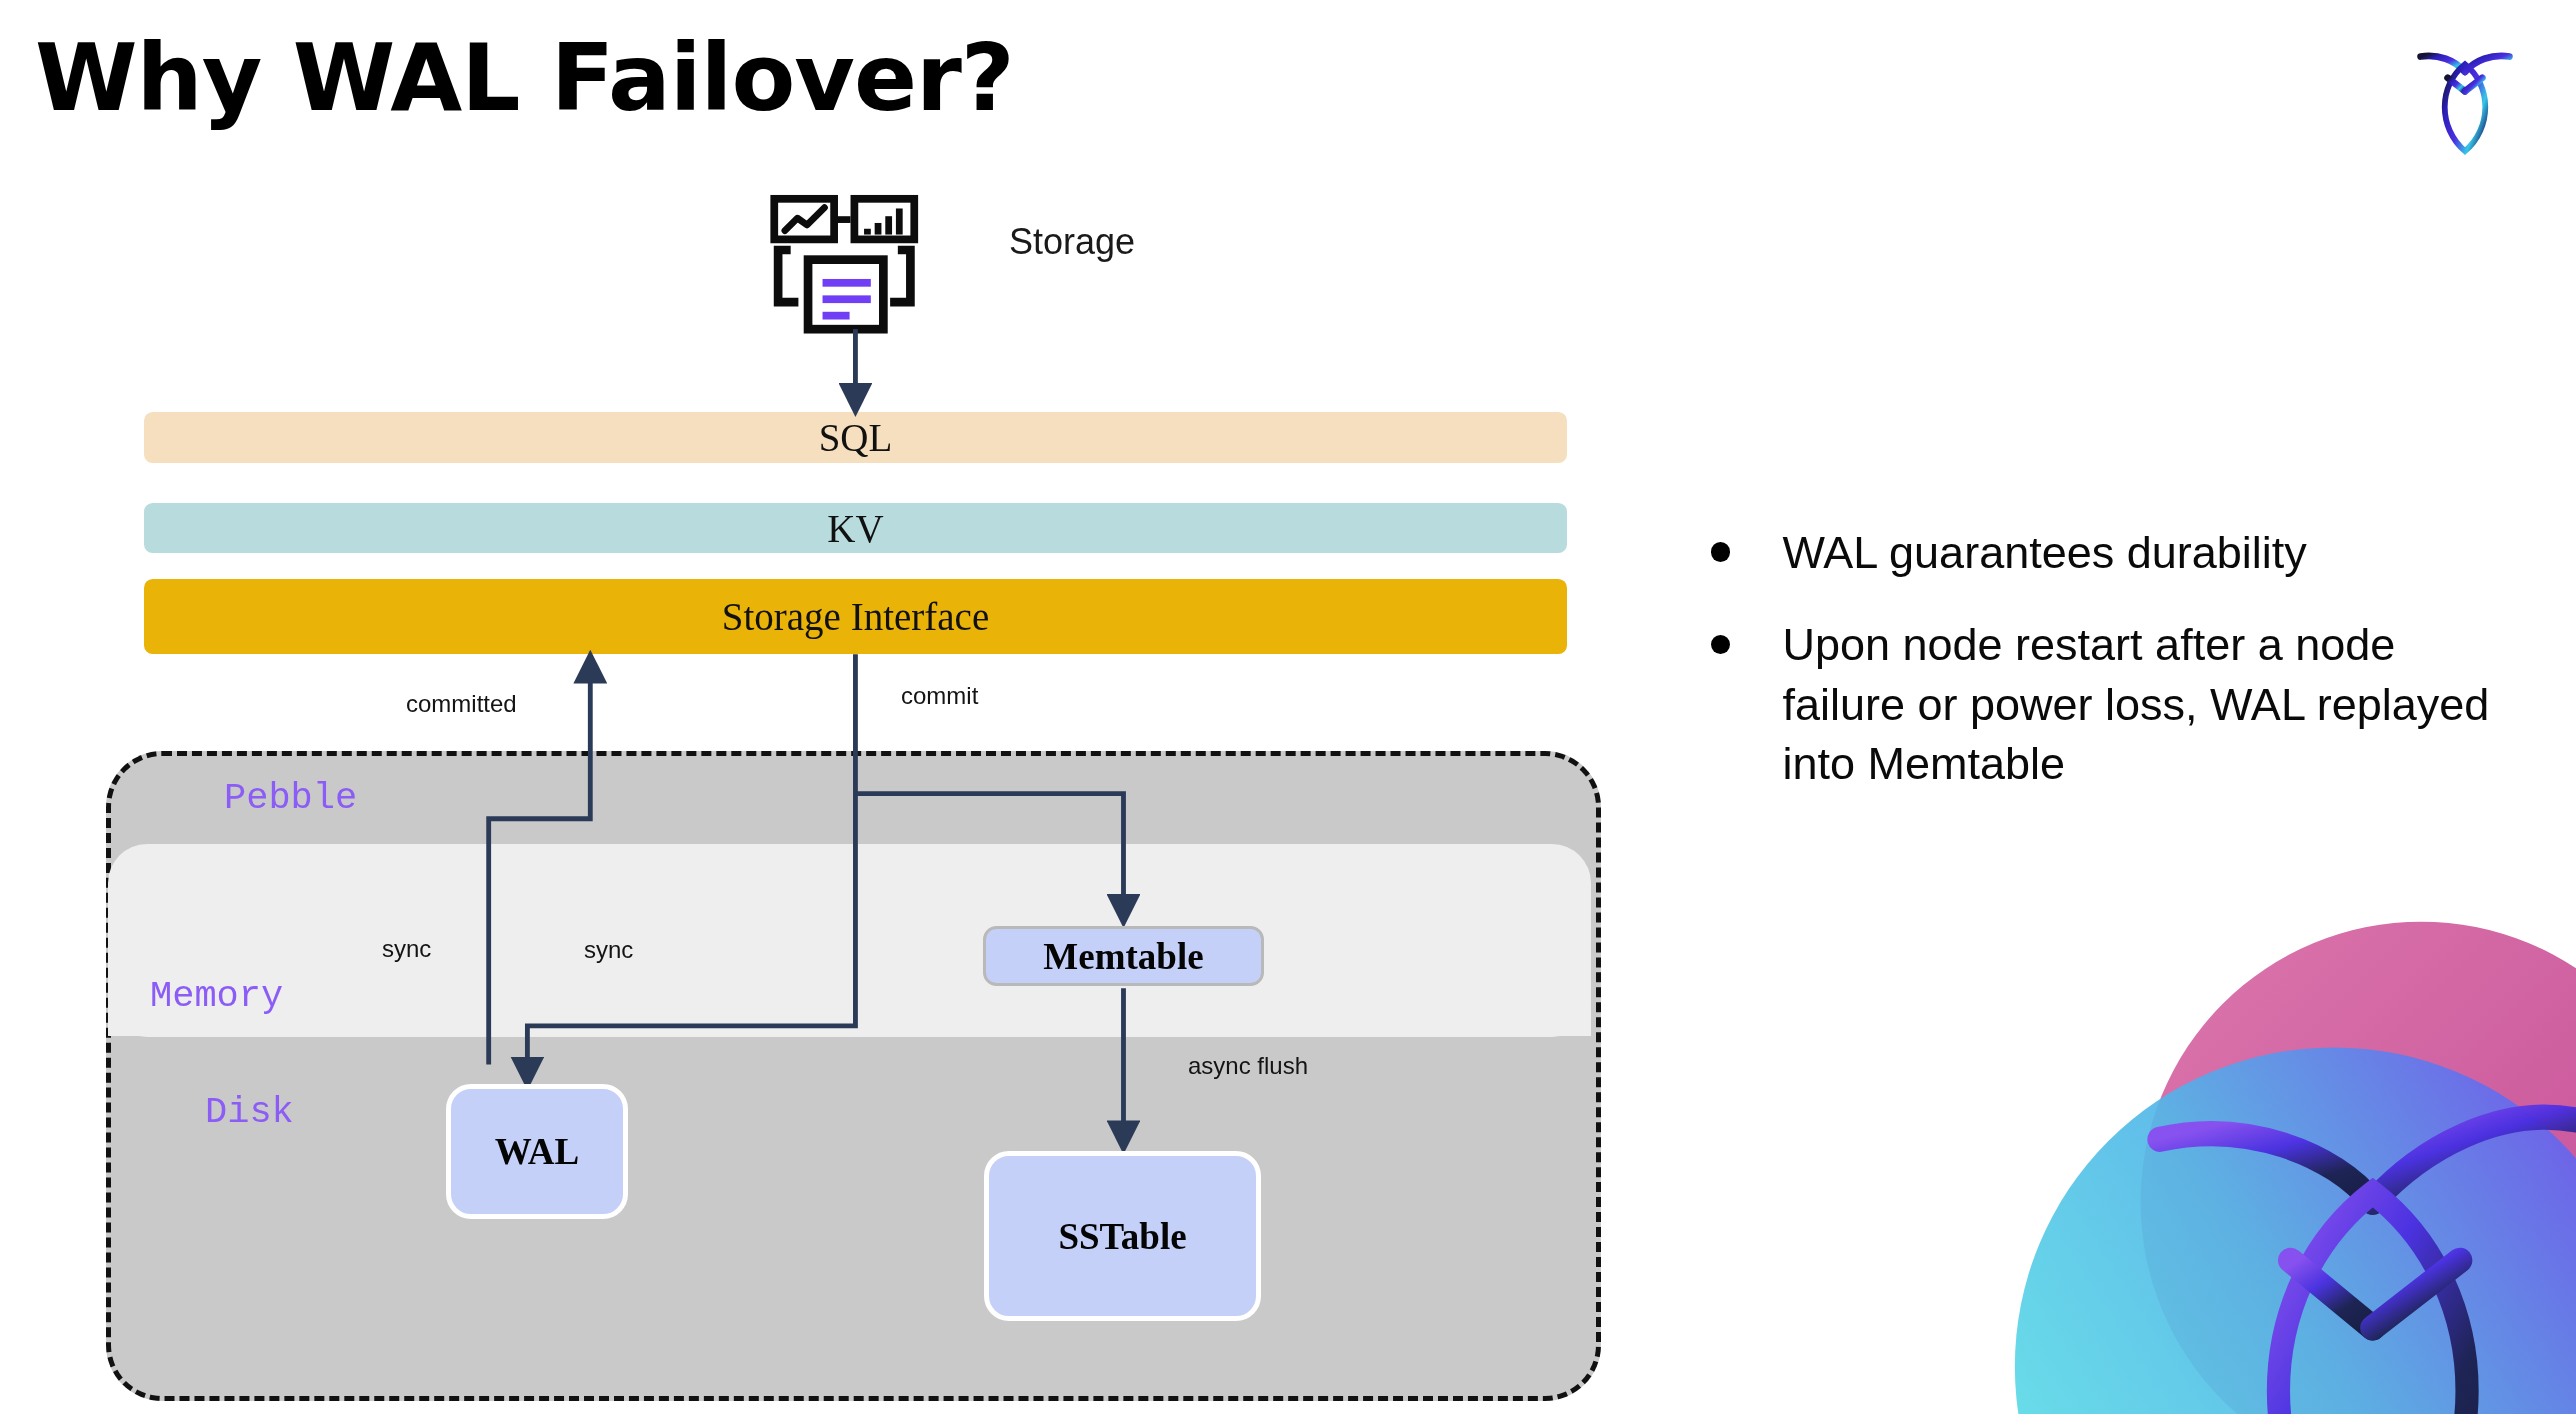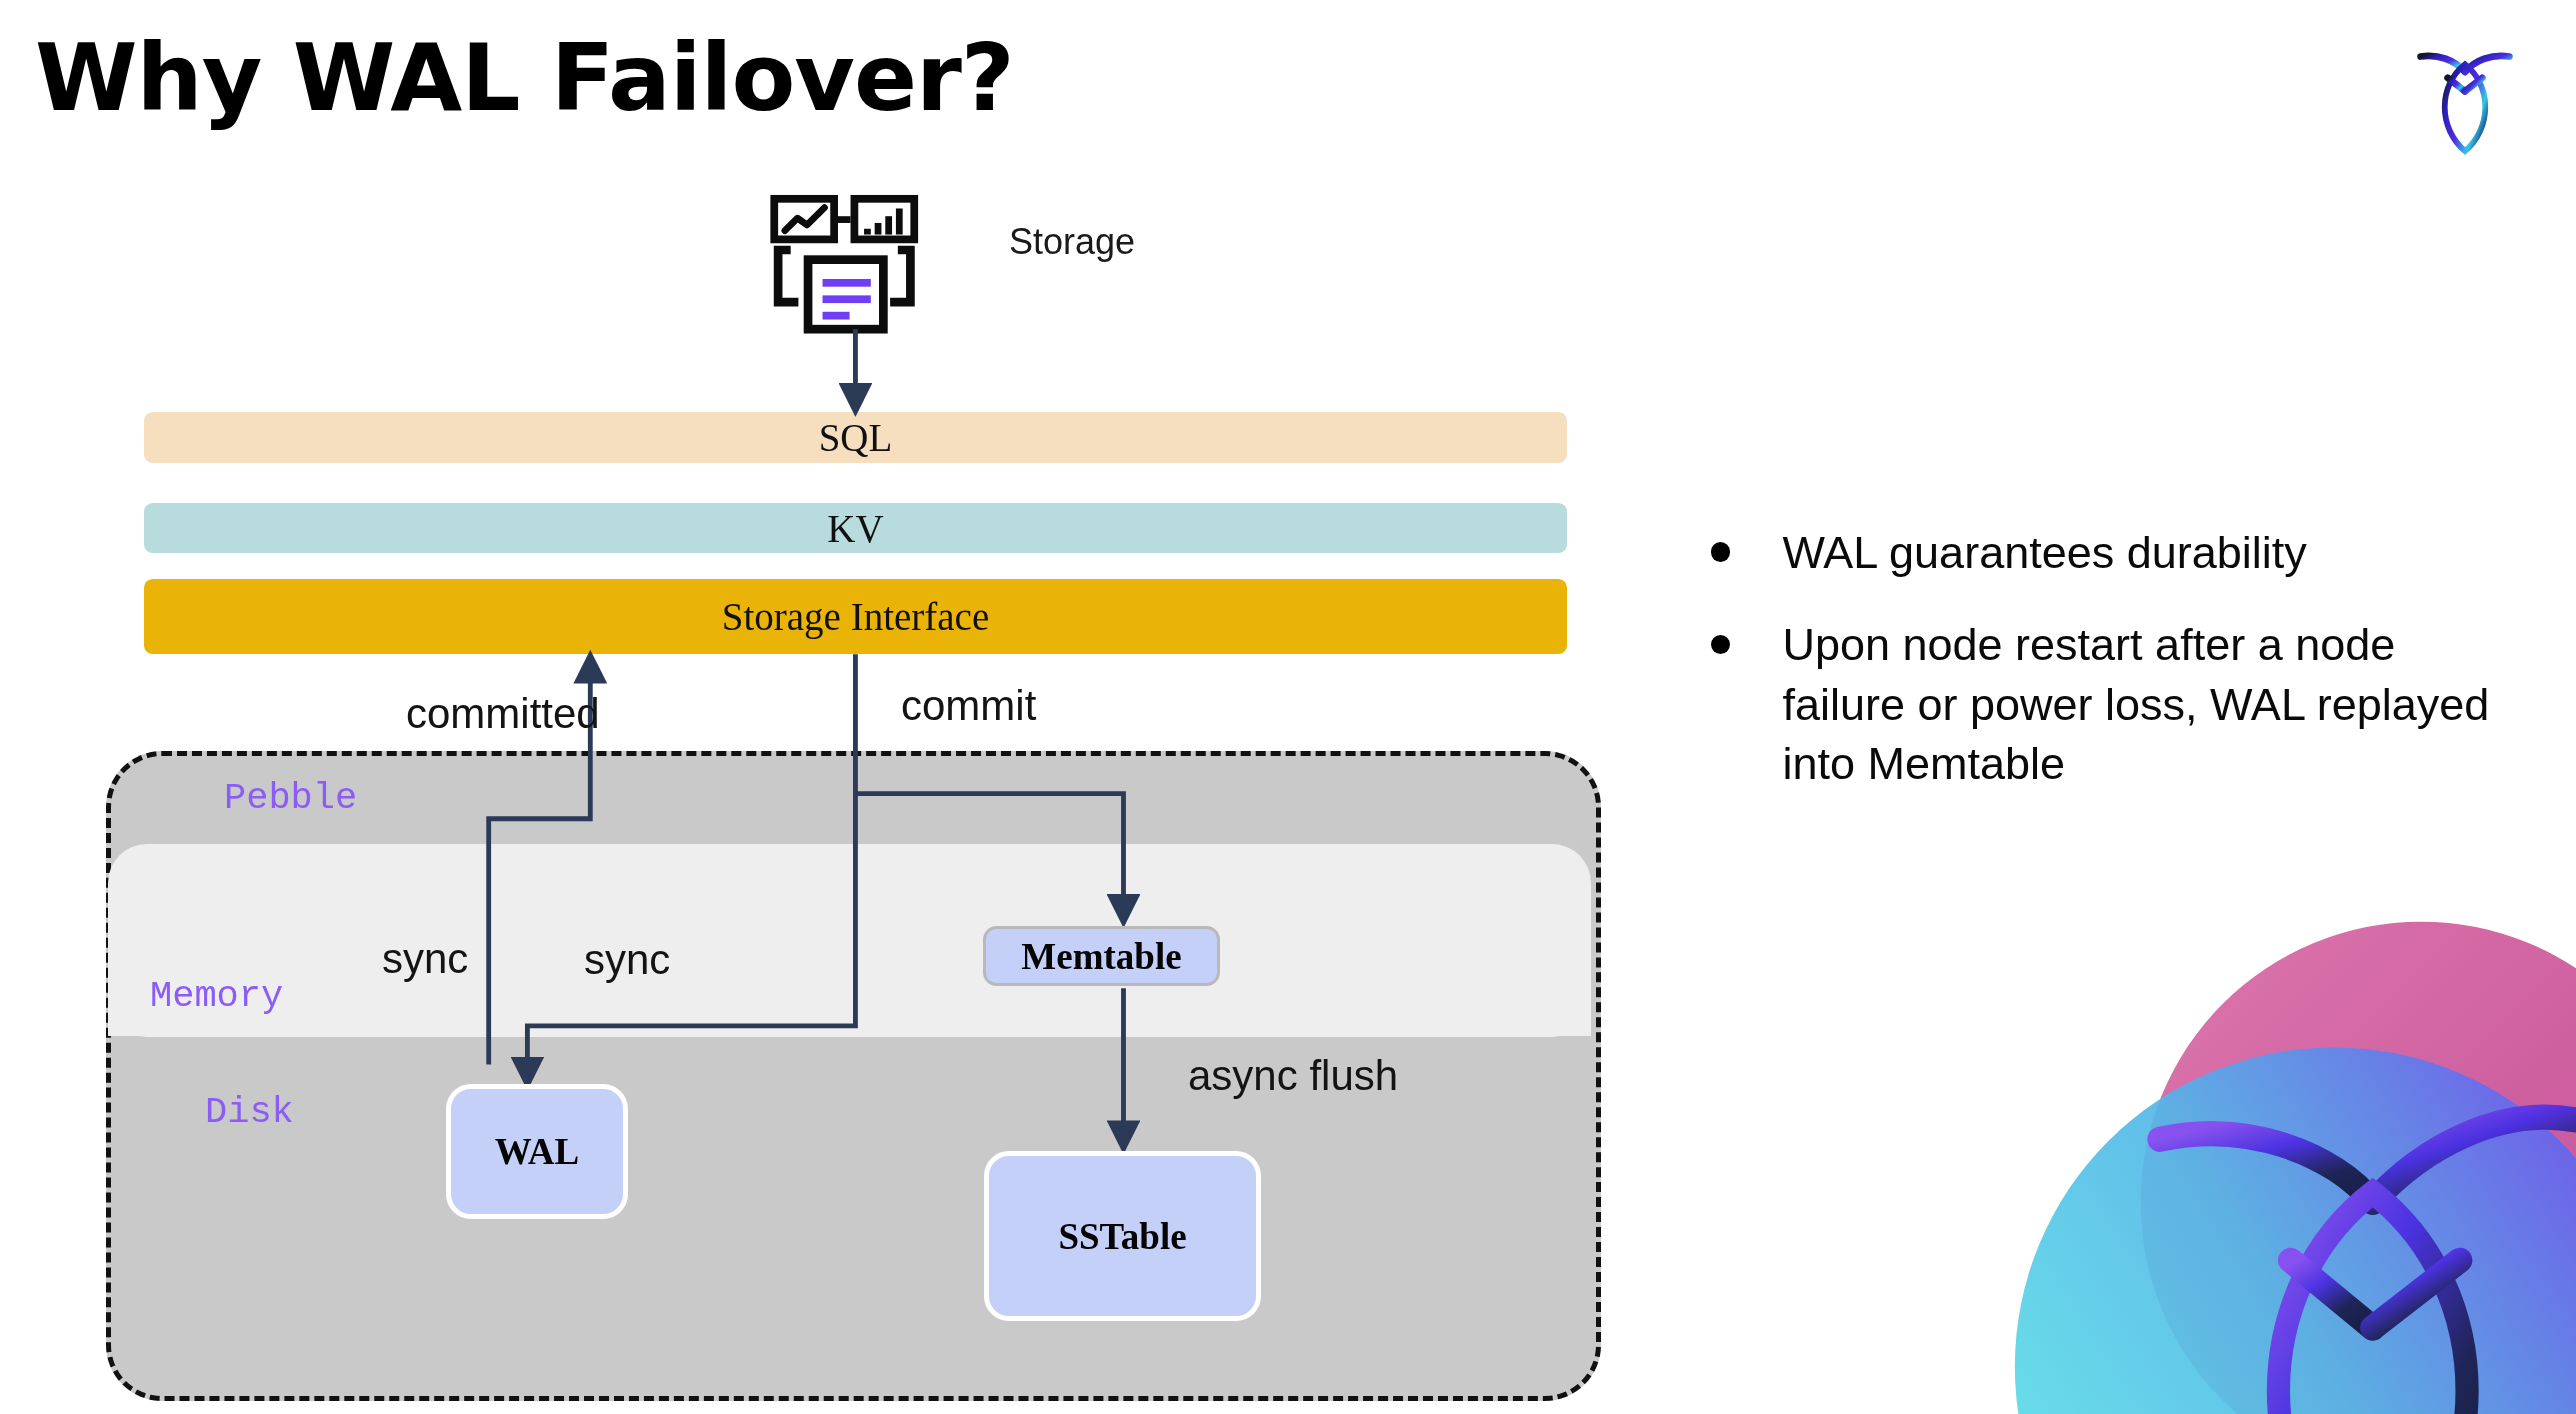--- a/index.html
+++ b/index.html
@@ -122,21 +122,21 @@
     background: #c5d0f8;
     display: flex;
     align-items: center;
     justify-content: center;
     font-family: "Liberation Serif", serif;
     font-weight: bold;
     color: #050505;
   }
   #node-memtable {
     left: 983px; top: 926px;
-    width: 237px; height: 60px;
+    width: 281px; height: 60px;
     border: 3.9px solid #b9b9b9;
     border-radius: 13.5px;
     font-size: 37px;
   }
   #node-wal {
     left: 446px; top: 1084px;
     width: 182px; height: 135px;
     border: 5.8px solid #ffffff;
     border-radius: 25px;
     font-size: 37px;
@@ -146,21 +146,21 @@
     width: 277px; height: 170px;
     border: 5.8px solid #ffffff;
     border-radius: 25px;
     font-size: 37px;
   }
 
   
   .edge-label {
     position: absolute;
     font-family: "Liberation Sans", sans-serif;
-    font-size: 42px;
+    font-size: 24px;
     color: #141414;
     white-space: nowrap;
   }
   #label-committed { left: 406px; top: 690px; }
   #label-commit    { left: 901px; top: 682px; }
   #label-sync-1    { left: 382px; top: 935px; }
   #label-sync-2    { left: 584px; top: 936px; }
   #label-asyncflush{ left: 1188px; top: 1052px; }
 
   

